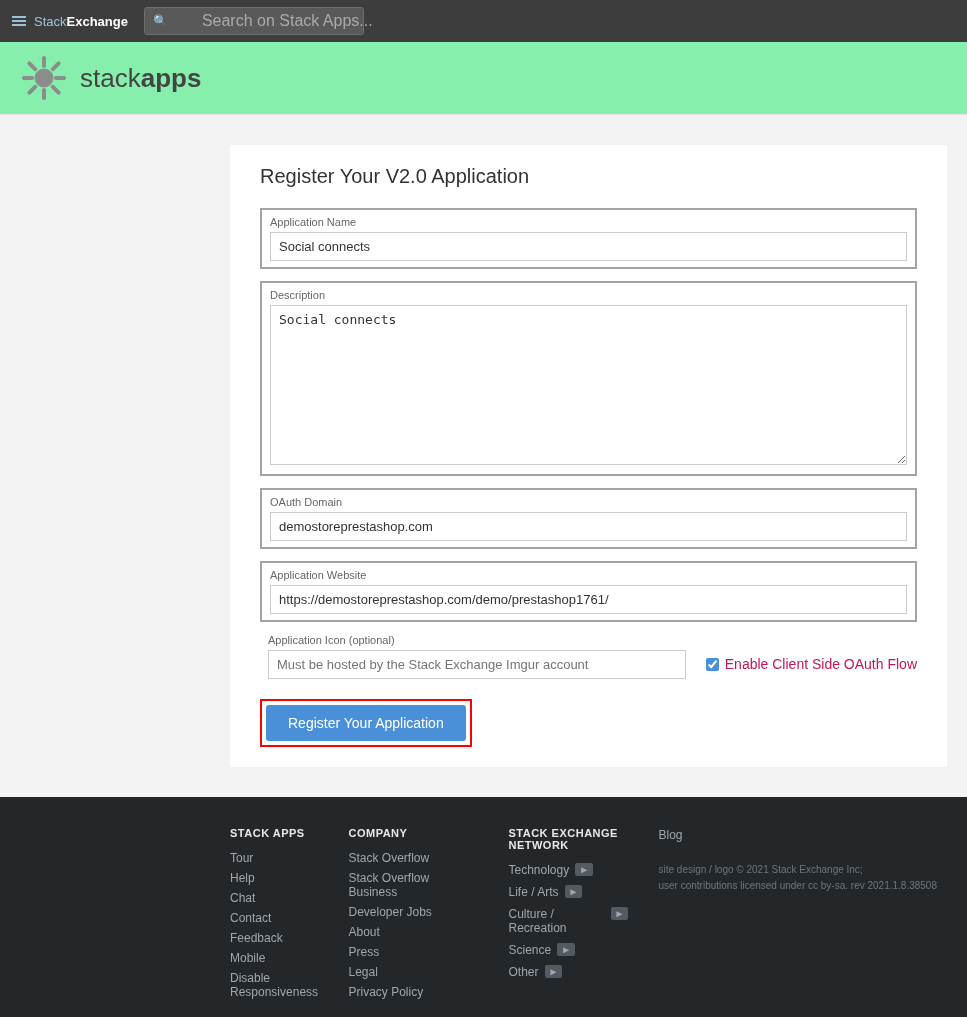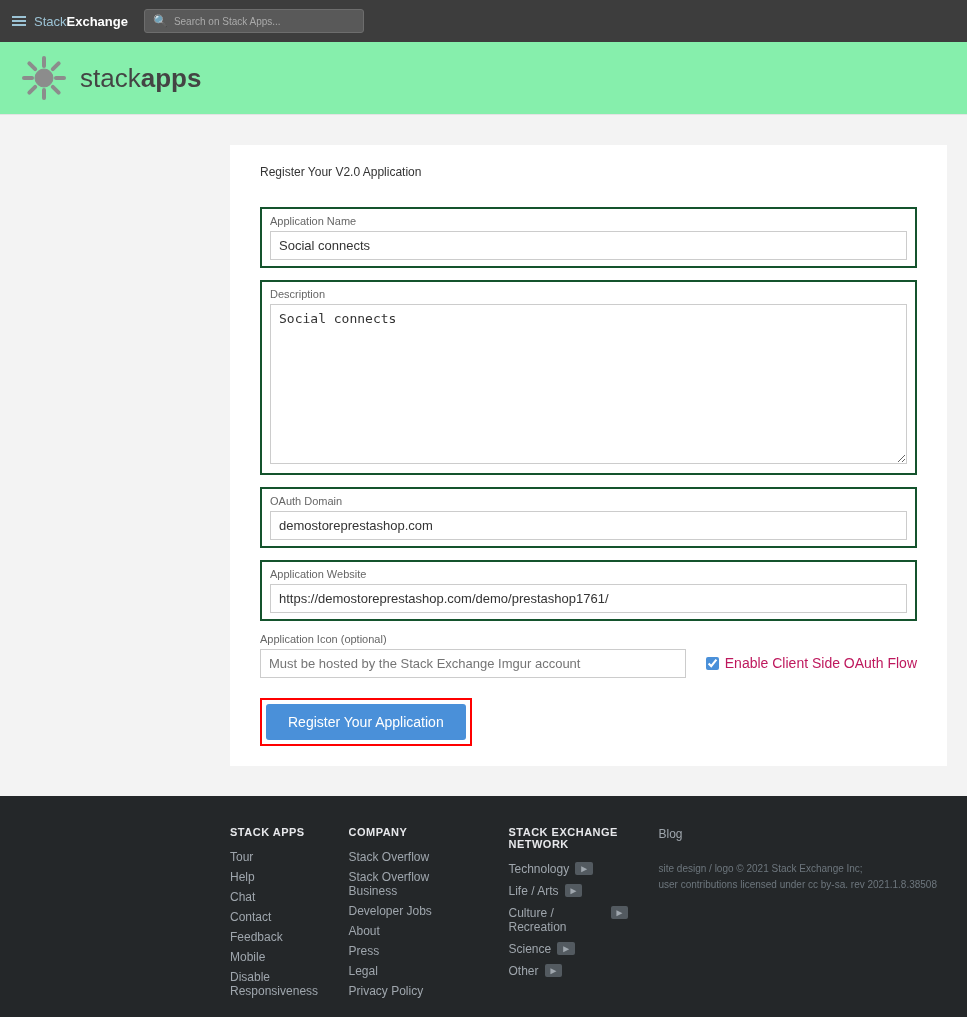--- a/index.html
+++ b/index.html
@@ -47,22 +47,23 @@
       border-radius: 3px;
       padding: 4px 8px;
       gap: 6px;
       width: 220px;
     }
     .search-bar input {
       background: transparent;
       border: none;
       outline: none;
       color: #86efac;
-      font-size: 10px;
+      font-size: 16px;
       width: 180px;
+      margin-left: 28px;
     }
     .search-bar input::placeholder { color: #aaa; }
     .search-icon { color: #aaa; font-size: 12px; }
 
     
     .site-header {
       background: #86efac;
       border-bottom: 1px solid #e3e3e3;
       padding: 12px 20px;
       display: flex;
@@ -87,32 +88,32 @@
       padding: 30px 20px;
       max-width: 967px;
     }
     .form-container {
       background: #fff;
       margin-left: 210px;
       padding: 20px 30px;
       max-width: 720px;
     }
     .form-title {
-      font-size: 12px;
+      font-size: 20px;
       font-weight: normal;
       color: #333;
-      margin-bottom: 28px;
+      margin-bottom: 20px;
     }
 
     
     .field-group {
       margin-bottom: 12px;
     }
     .field-group.error-border {
-      border: 2px solid #14532d;
+      border: 2px solid #a3a3a3;
       padding: 6px 8px;
     }
     .field-label {
       font-size: 11px;
       color: #666;
       margin-bottom: 4px;
       display: block;
     }
     .field-input {
       width: 100%;
@@ -132,20 +133,21 @@
       height: 160px;
       resize: vertical;
     }
 
     
     .icon-row {
       display: flex;
       align-items: flex-start;
       gap: 20px;
       margin-bottom: 16px;
+      margin-left: 8px;
     }
     .icon-field {
       flex: 1;
     }
     .checkbox-group {
       display: flex;
       align-items: center;
       gap: 6px;
       padding-top: 22px;
     }

